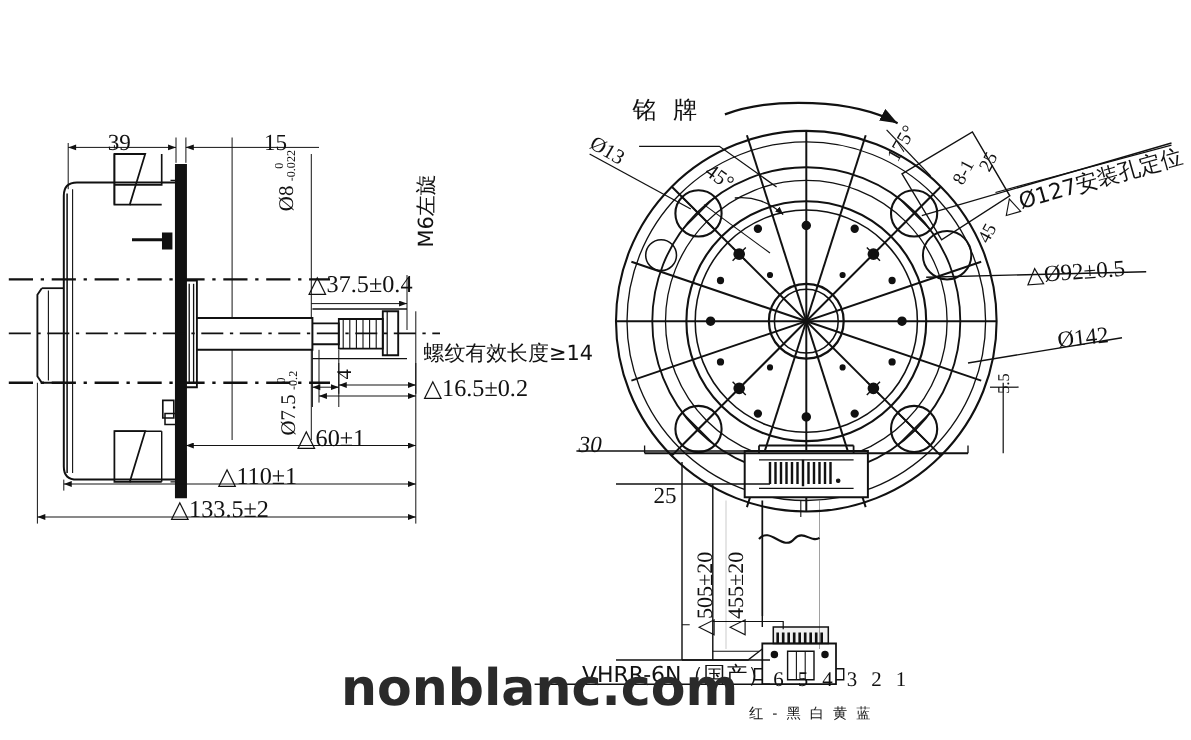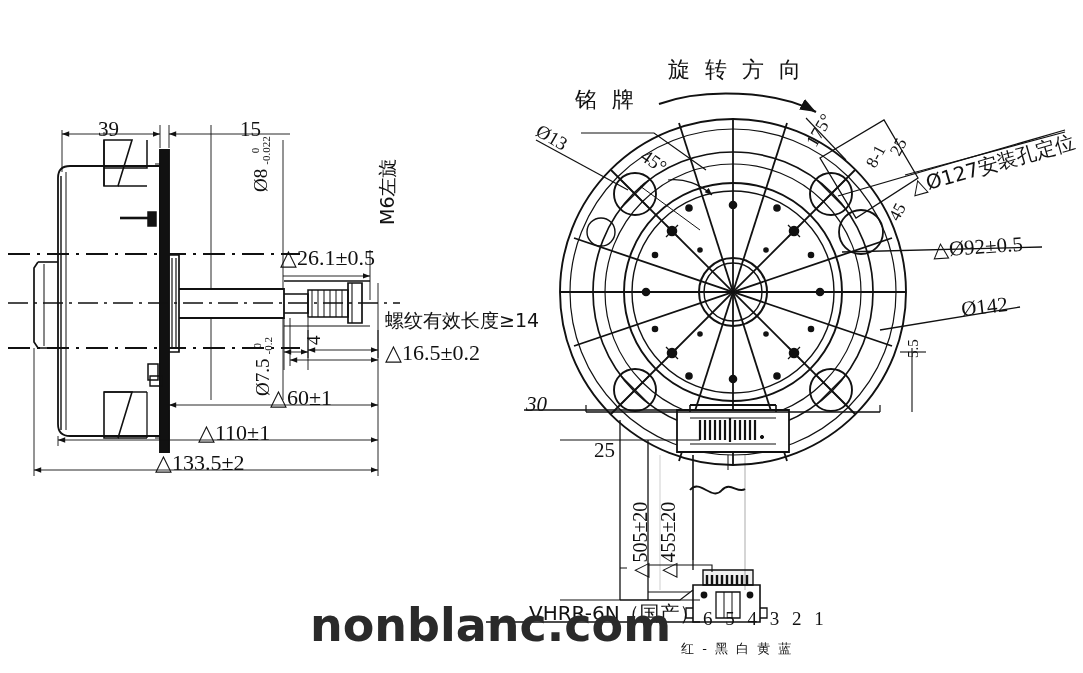--- a/index.html
+++ b/index.html
@@ -304,35 +304,34 @@
   <div style="position:absolute;left:252px;top:396px;transform:rotate(-90deg);transform-origin:0 0;">
     <span class="lbl" style="position:relative;font-size:19px;">Ø7.5</span>
     <span class="frac" style="position:relative;top:-2px;">
       <span>0</span>
       <span>-0.2</span>
     </span>
   </div>
 
   <div class="lbl" style="left:303px;top:345px;font-size:19px;transform:rotate(-90deg);transform-origin:0 0;">4</div>
 
-  <div class="lbl" style="left:280px;top:245px;font-size:22px;">△26.1±0.5</div>
+  <div class="lbl" style="left:280px;top:245px;font-size:22px;">△37.5±0.4</div>
 
   <div class="lbl cn" style="left:375px;top:225px;font-size:19px;transform:rotate(-90deg);transform-origin:0 0;">M6左旋</div>
 
   <div class="lbl cn" style="left:385px;top:308px;font-size:19px;text-align:right;">螺纹有效长度≥14</div>
 
   <div class="lbl" style="left:385px;top:340px;font-size:22px;text-align:center;">△16.5±0.2</div>
 
   <div class="lbl" style="left:270px;top:385px;font-size:22px;">△60±1</div>
 
   <div class="lbl" style="left:198px;top:420px;font-size:22px;">△110±1</div>
 
   <div class="lbl" style="left:155px;top:450px;font-size:22px;">△133.5±2</div>
 
-  <div class="lbl cn" style="left:668px;top:55px;font-size:22px;letter-spacing:4px;">旋 转 方 向</div>
 
   <div class="lbl cn" style="left:575px;top:85px;font-size:22px;letter-spacing:4px;">铭 牌</div>
 
   <div class="lbl" style="left:543px;top:120px;font-size:19px;transform:rotate(30deg);transform-origin:0 0;">Ø13</div>
 
   <div class="lbl" style="left:649px;top:145px;font-size:19px;transform:rotate(35deg);transform-origin:0 0;">45°</div>
 
   <div class="lbl" style="left:802px;top:140px;font-size:18px;transform:rotate(-60deg);transform-origin:0 0;">175°</div>
 
   <div class="lbl" style="left:886px;top:150px;font-size:17px;transform:rotate(-62deg);transform-origin:0 0;">25</div>

